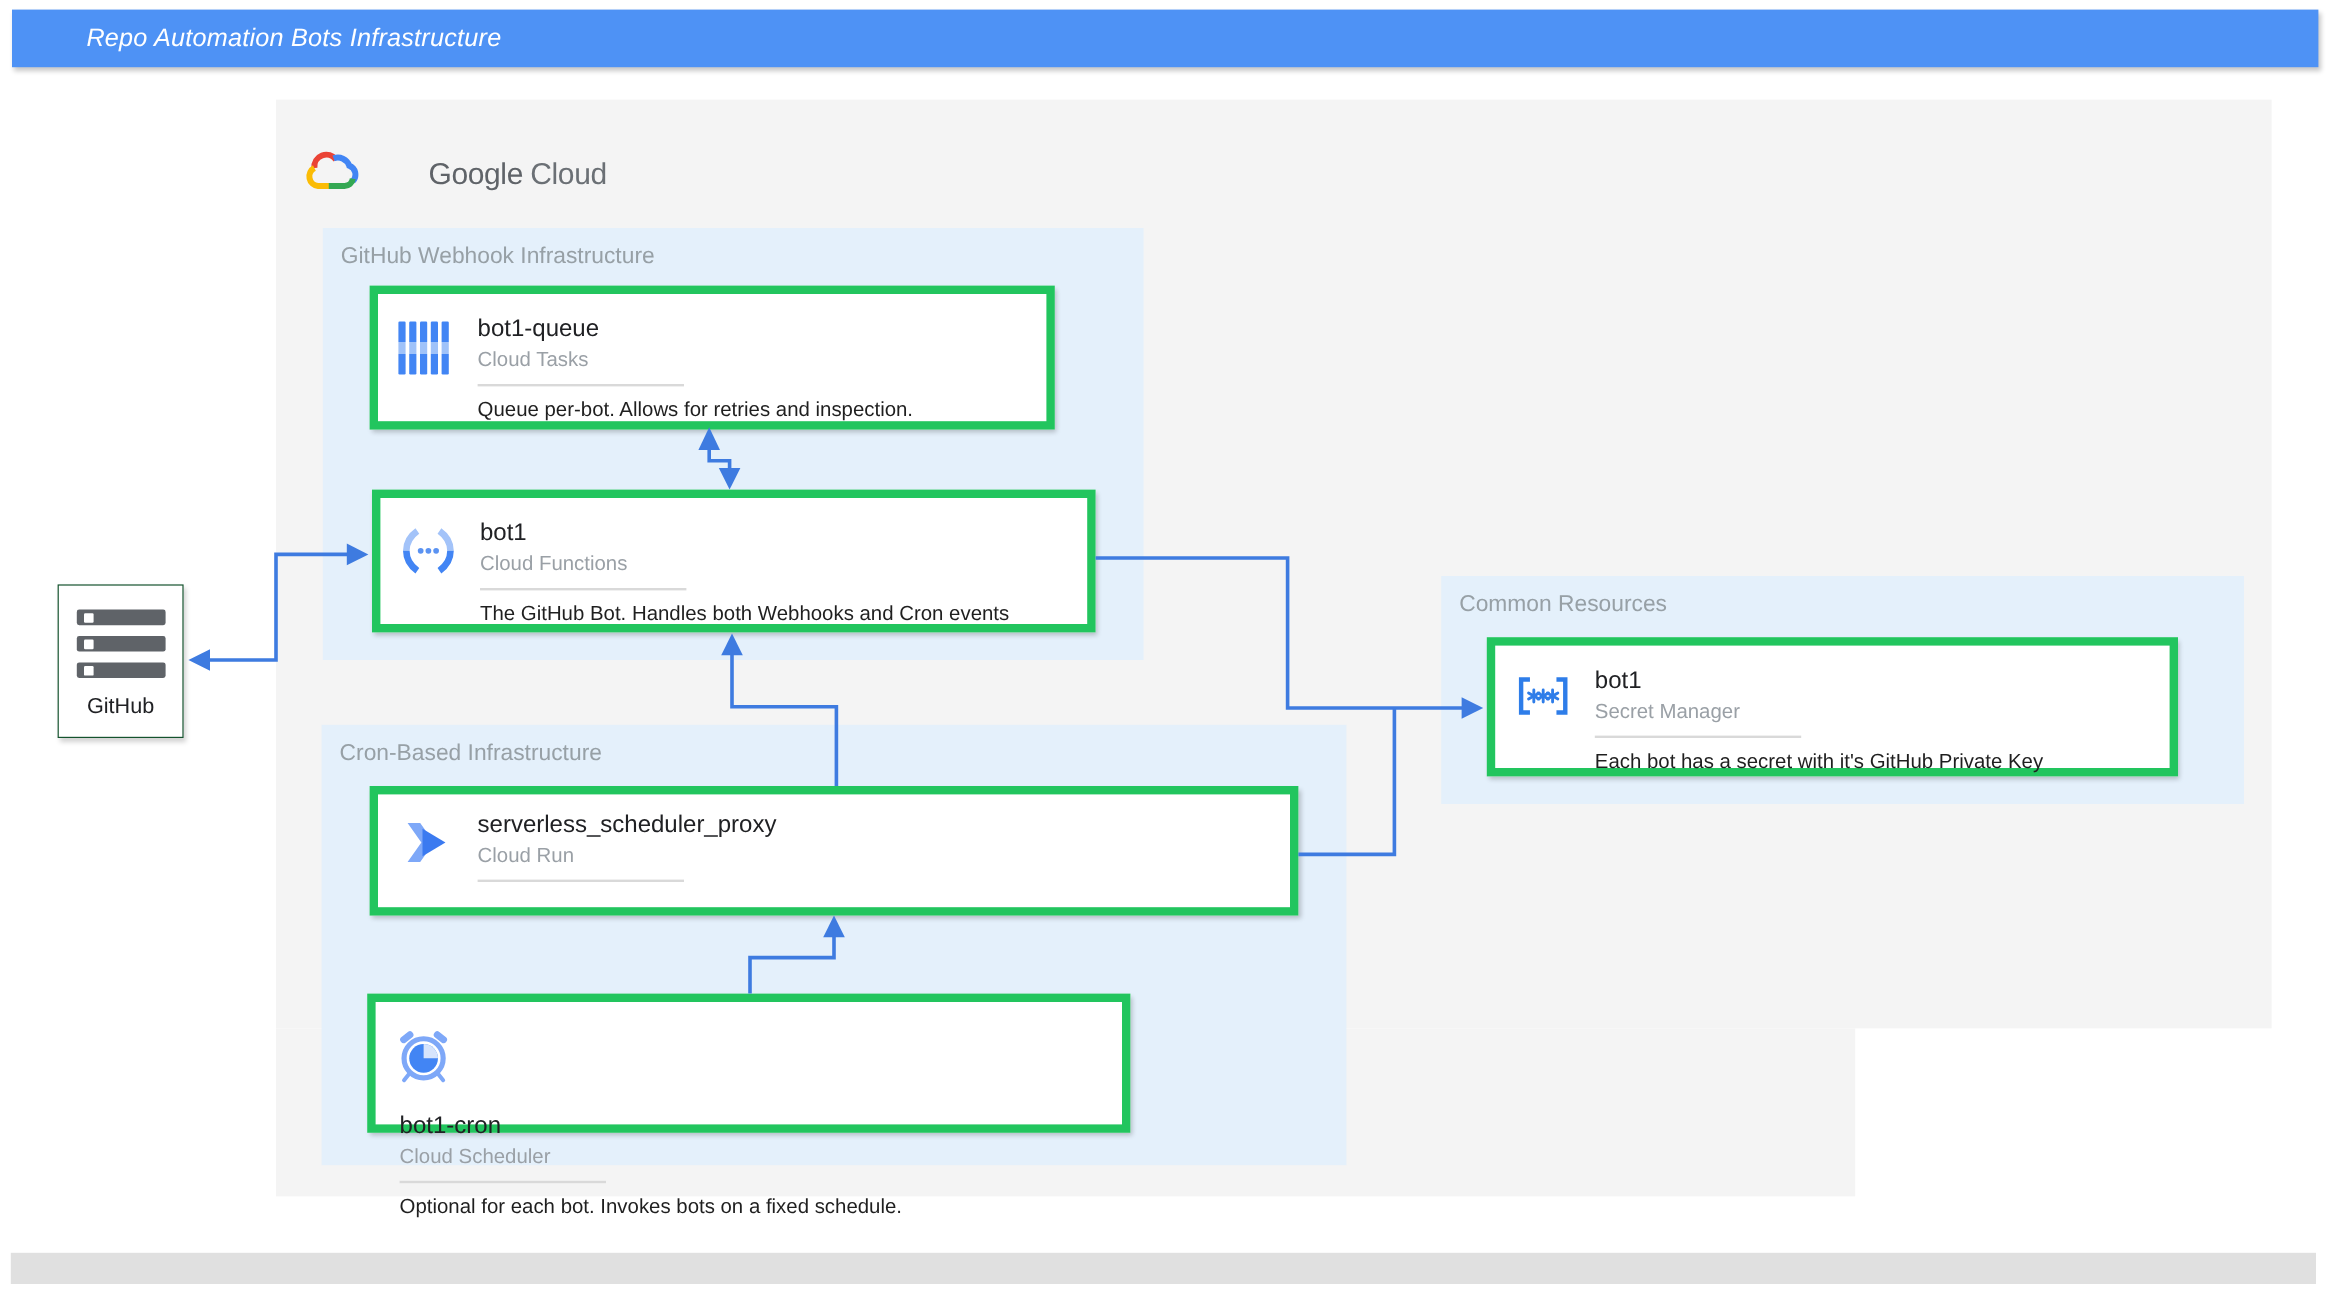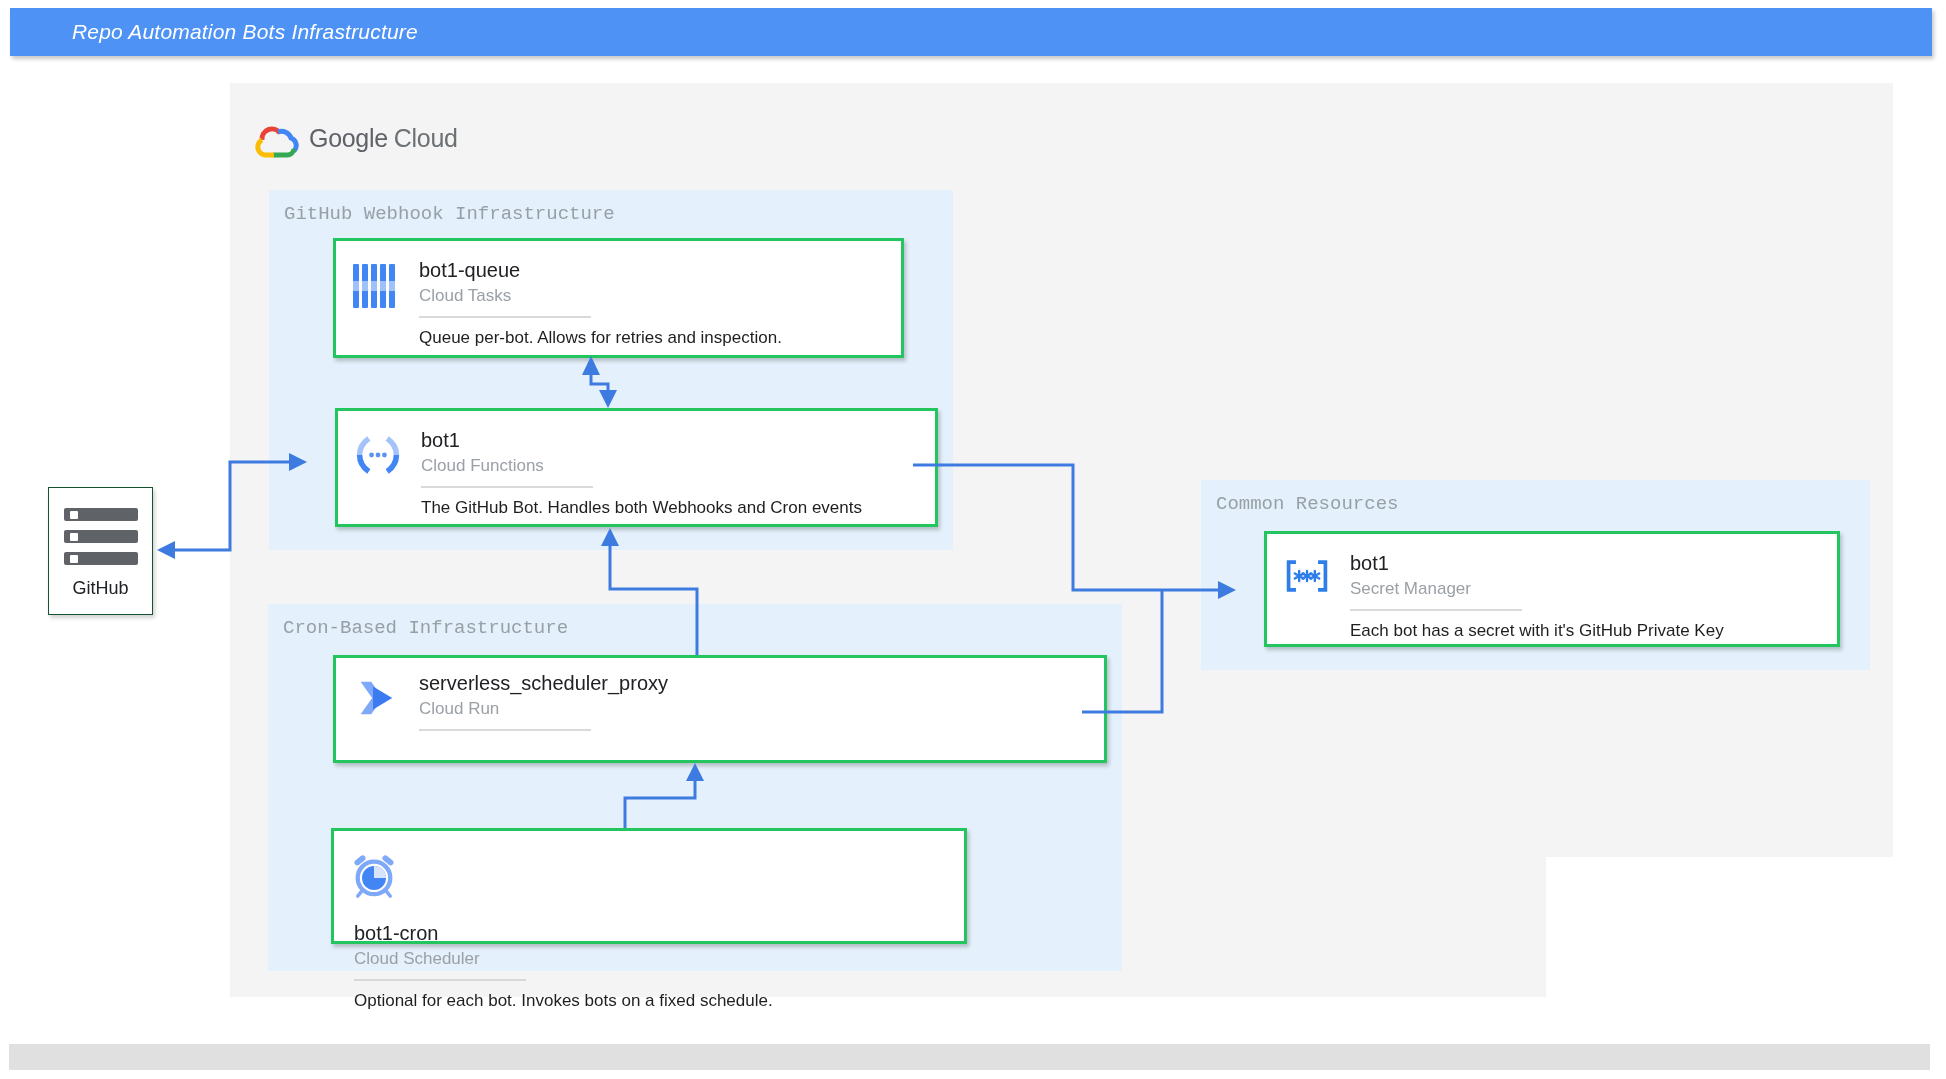--- a/index.html
+++ b/index.html
@@ -13,36 +13,36 @@
     position:absolute;left:10px;top:8px;width:1922px;height:48px;
     background:#4e92f5;color:#ffffff;
     box-shadow:2px 3px 4px rgba(0,0,0,.22);
     display:flex;align-items:center;font-style:italic;
   }
   .titlebar .t{font-size:21px;font-weight:500;letter-spacing:.2px;padding-left:62px;}
   
   .gcp-upper{position:absolute;left:230px;top:83px;width:1663px;height:774px;background:#f4f4f4;}
   .gcp-lower{position:absolute;left:230px;top:857px;width:1316px;height:140px;background:#f4f4f4;}
   
-  .gc-logo{position:absolute;left:253px;top:124px;display:flex;align-items:flex-start;}
+  .gc-logo{position:absolute;left:253px;top:124px;display:flex;align-items:flex-end;gap:48px;}
   .gc-logo svg{display:block;}
   .gc-logo .wordmark{margin-left:10px;font-size:25px;color:#5f6368;letter-spacing:-.3px;}
   .gc-logo .g{font-weight:500;}
   .gc-logo .c{font-weight:400;margin-left:6px;color:#6b7075;}
   
   .zone{position:absolute;background:#e4f0fb;}
-  .zone .zone-label{font-size:19px;color:#97a0a6;padding:13px 0 0 15px;font-family:Liberation Mono, monospace;}
+  .zone .zone-label{font-size:19px;color:#97a0a6;padding:13px 0 0 15px;}
   .zone-webhook{left:269px;top:190px;width:684px;height:360px;}
   .zone-cron{left:268px;top:604px;width:854px;height:367px;}
   .zone-common{left:1201px;top:480px;width:669px;height:190px;}
   
   .card{
-    position:absolute;background:#ffffff;border:3px solid #22c55e;
+    position:absolute;background:#ffffff;border:7px solid #22c55e;
     box-shadow:2px 3px 4px rgba(0,0,0,.22);
-    display:flex;box-sizing:border-box;margin-left:25px;
+    display:flex;box-sizing:border-box;
   }
   .card-icon{flex:0 0 auto;margin:21px 0 0 17px;width:46px;}
   .card-body{margin-left:20px;padding-top:17px;}
   .card-title{font-size:20px;font-weight:500;color:#202124;line-height:25px;}
   .card-product{font-size:17px;color:#9aa0a6;line-height:22px;margin-top:2px;}
   .card-divider{width:172px;border-bottom:2px solid #d9d9d9;margin:9px 0 9px 0;}
   .card-desc{font-size:17px;color:#1f1f1f;line-height:22px;}
   .card-queue {left:308px;top:238px;width:571px;height:120px;}
   .card-bot1  {left:310px;top:408px;width:603px;height:119px;}
   .card-proxy {left:308px;top:655px;width:774px;height:108px;}

